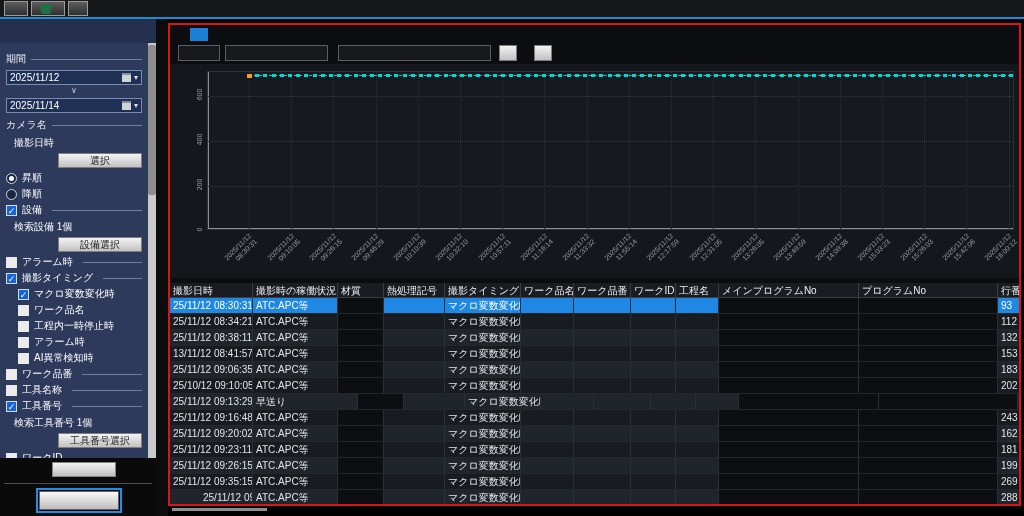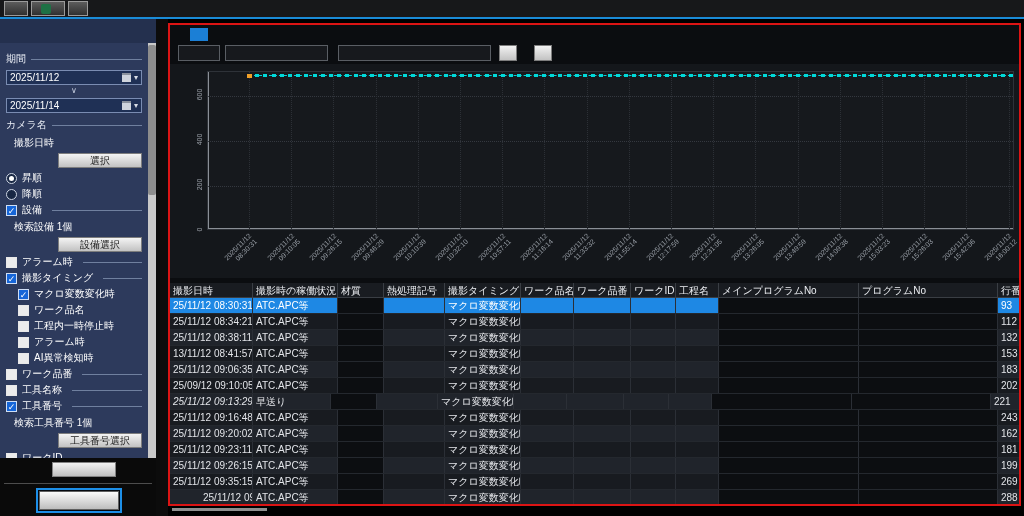--- a/index.html
+++ b/index.html
@@ -574,36 +574,36 @@
           <div class="td" style="width: 76px;">マクロ変数変化時</div>
           <div class="td" style="width: 53px;"></div>
           <div class="td" style="width: 57px;"></div>
           <div class="td" style="width: 45px;"></div>
           <div class="td" style="width: 43px;"></div>
           <div class="td darkcol" style="width: 140px;"></div>
           <div class="td darkcol" style="width: 139px;"></div>
           <div class="td" style="width: 40px;">183</div>
         </div>
         <div class="tr odd">
-          <div class="td" style="width: 83px;">25/09/12 09:10:05</div>
+          <div class="td" style="width: 83px;">25/10/12 09:10:05</div>
           <div class="td" style="width: 85px;">ATC.APC等</div>
           <div class="td darkcol" style="width: 46px;"></div>
           <div class="td" style="width: 61px;"></div>
           <div class="td" style="width: 76px;">マクロ変数変化時</div>
           <div class="td" style="width: 53px;"></div>
           <div class="td" style="width: 57px;"></div>
           <div class="td" style="width: 45px;"></div>
           <div class="td" style="width: 43px;"></div>
           <div class="td darkcol" style="width: 140px;"></div>
           <div class="td darkcol" style="width: 139px;"></div>
           <div class="td" style="width: 40px;">202</div>
         </div>
         <div class="tr even">
-          <div class="td" style="width: 83px; font-style: italic;">25/11/12 09:13:29</div>
-          <div class="td" style="width: 78px;">早送り</div>
+          <div class="td" style="width: 83px;">25/11/12 09:13:29</div>
+          <div class="td" style="width: 105px;">早送り</div>
           <div class="td darkcol" style="width: 46px;"></div>
           <div class="td" style="width: 61px;"></div>
           <div class="td" style="width: 76px;">マクロ変数変化時</div>
           <div class="td" style="width: 53px;"></div>
           <div class="td" style="width: 57px;"></div>
           <div class="td" style="width: 45px;"></div>
           <div class="td" style="width: 43px;"></div>
           <div class="td darkcol" style="width: 140px;"></div>
           <div class="td darkcol" style="width: 139px;"></div>
           <div class="td" style="width: 40px;">221</div>

